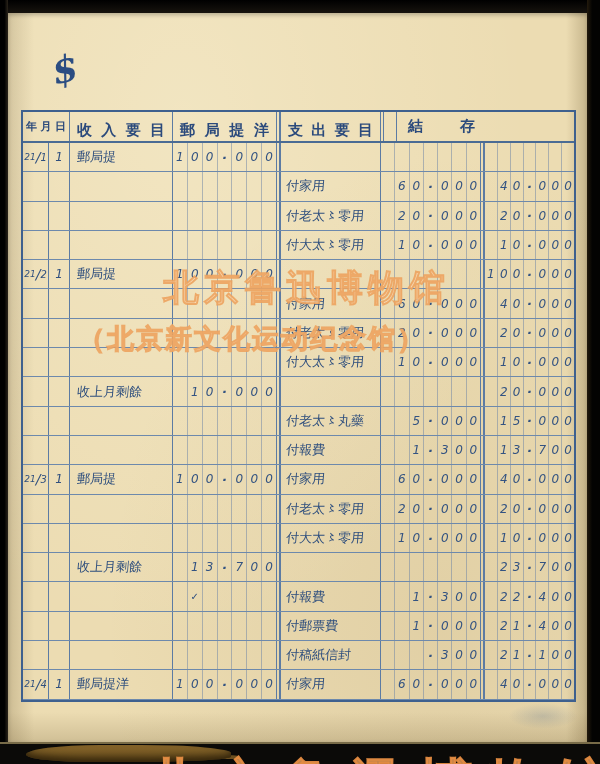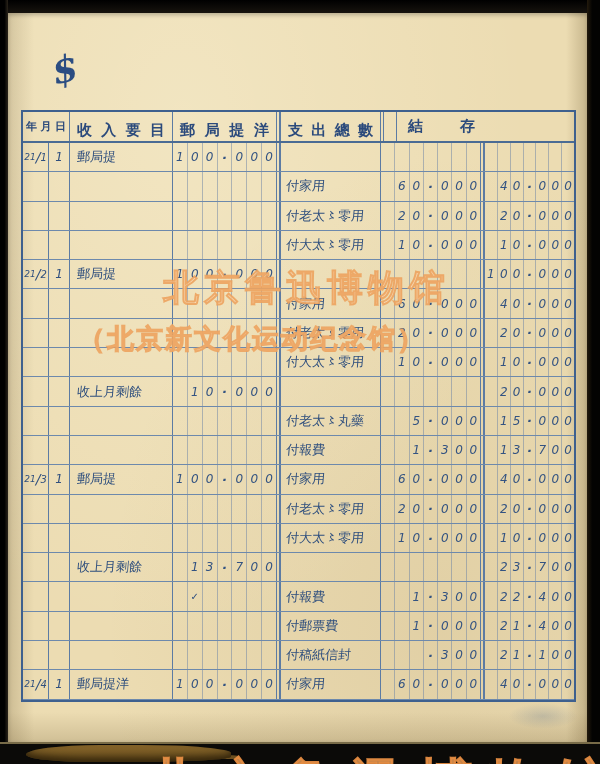--- a/index.html
+++ b/index.html
@@ -99,21 +99,21 @@
   <div class="paper">
     <div class="stain"></div>
     <div class="dollar">$</div>
 
     <div class="ledger">
       <div class="row header">
         <div class="hc h-date">年月日</div>
         <div class="hc h-ii">收入要目</div>
         <div class="hc h-ia">郵局提洋</div>
         <div class="hc h-dbl"></div>
-        <div class="hc h-ea">支出總數</div>
+        <div class="hc h-ei">支出要目</div>
         <div class="hc h-dbl"></div>
         <div class="hc h-bal">結存</div>
       </div>
       <div id="rows">
           <div class="row data-row">
             <div class="c c-ym">
               <span class="fy">21</span>
               <span class="fsl">/</span>
               <span class="fm">1</span>
             </div>

